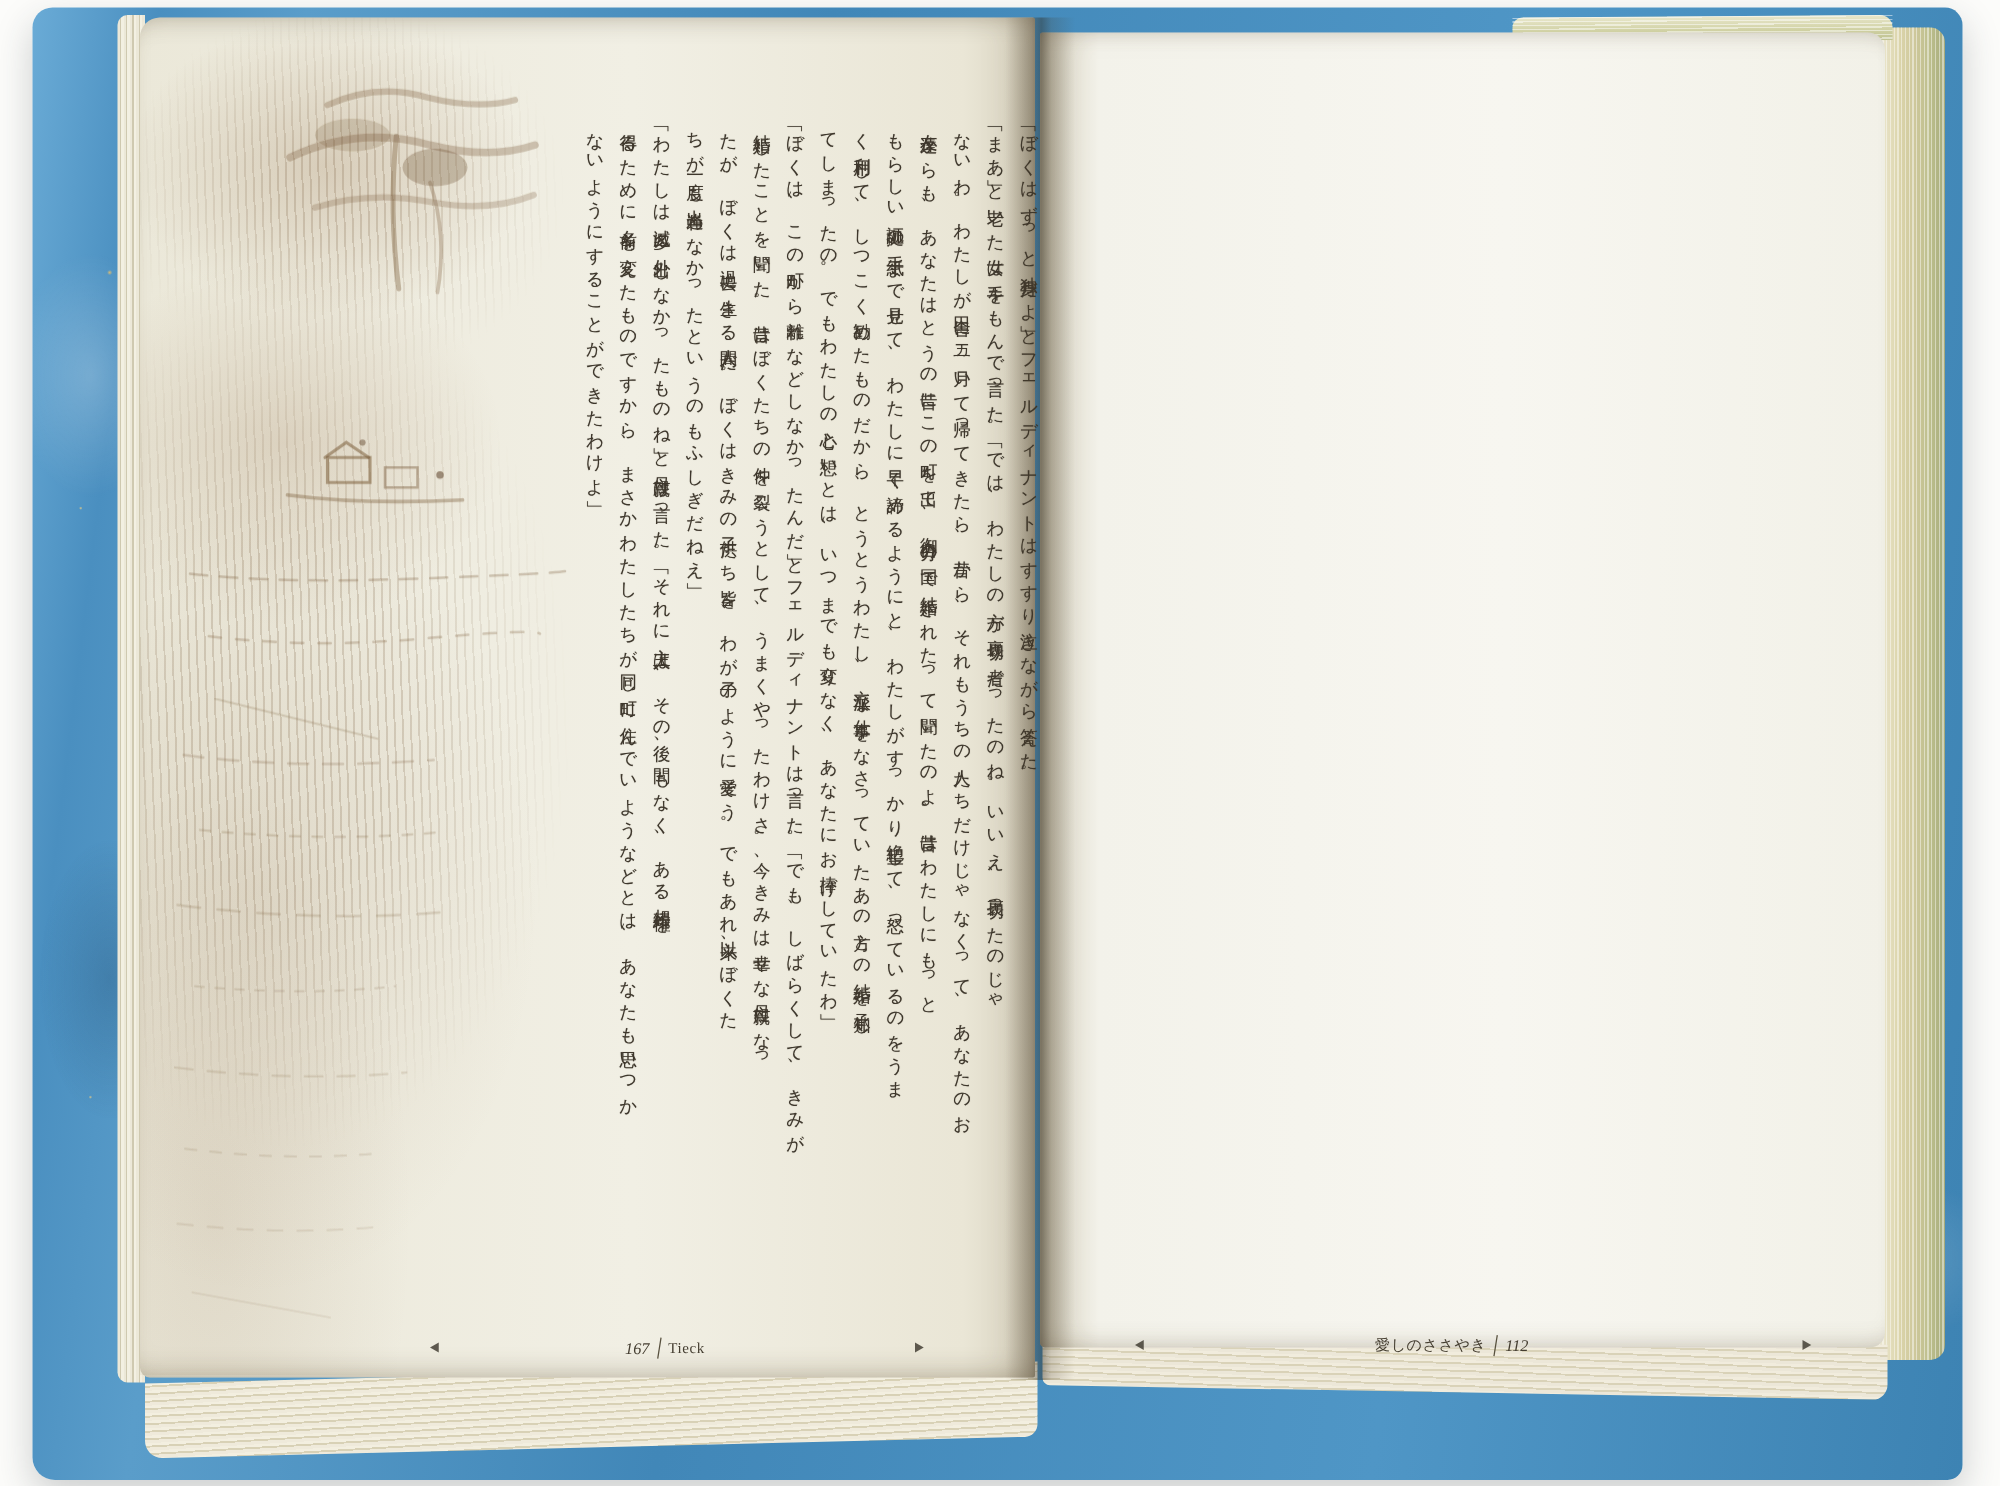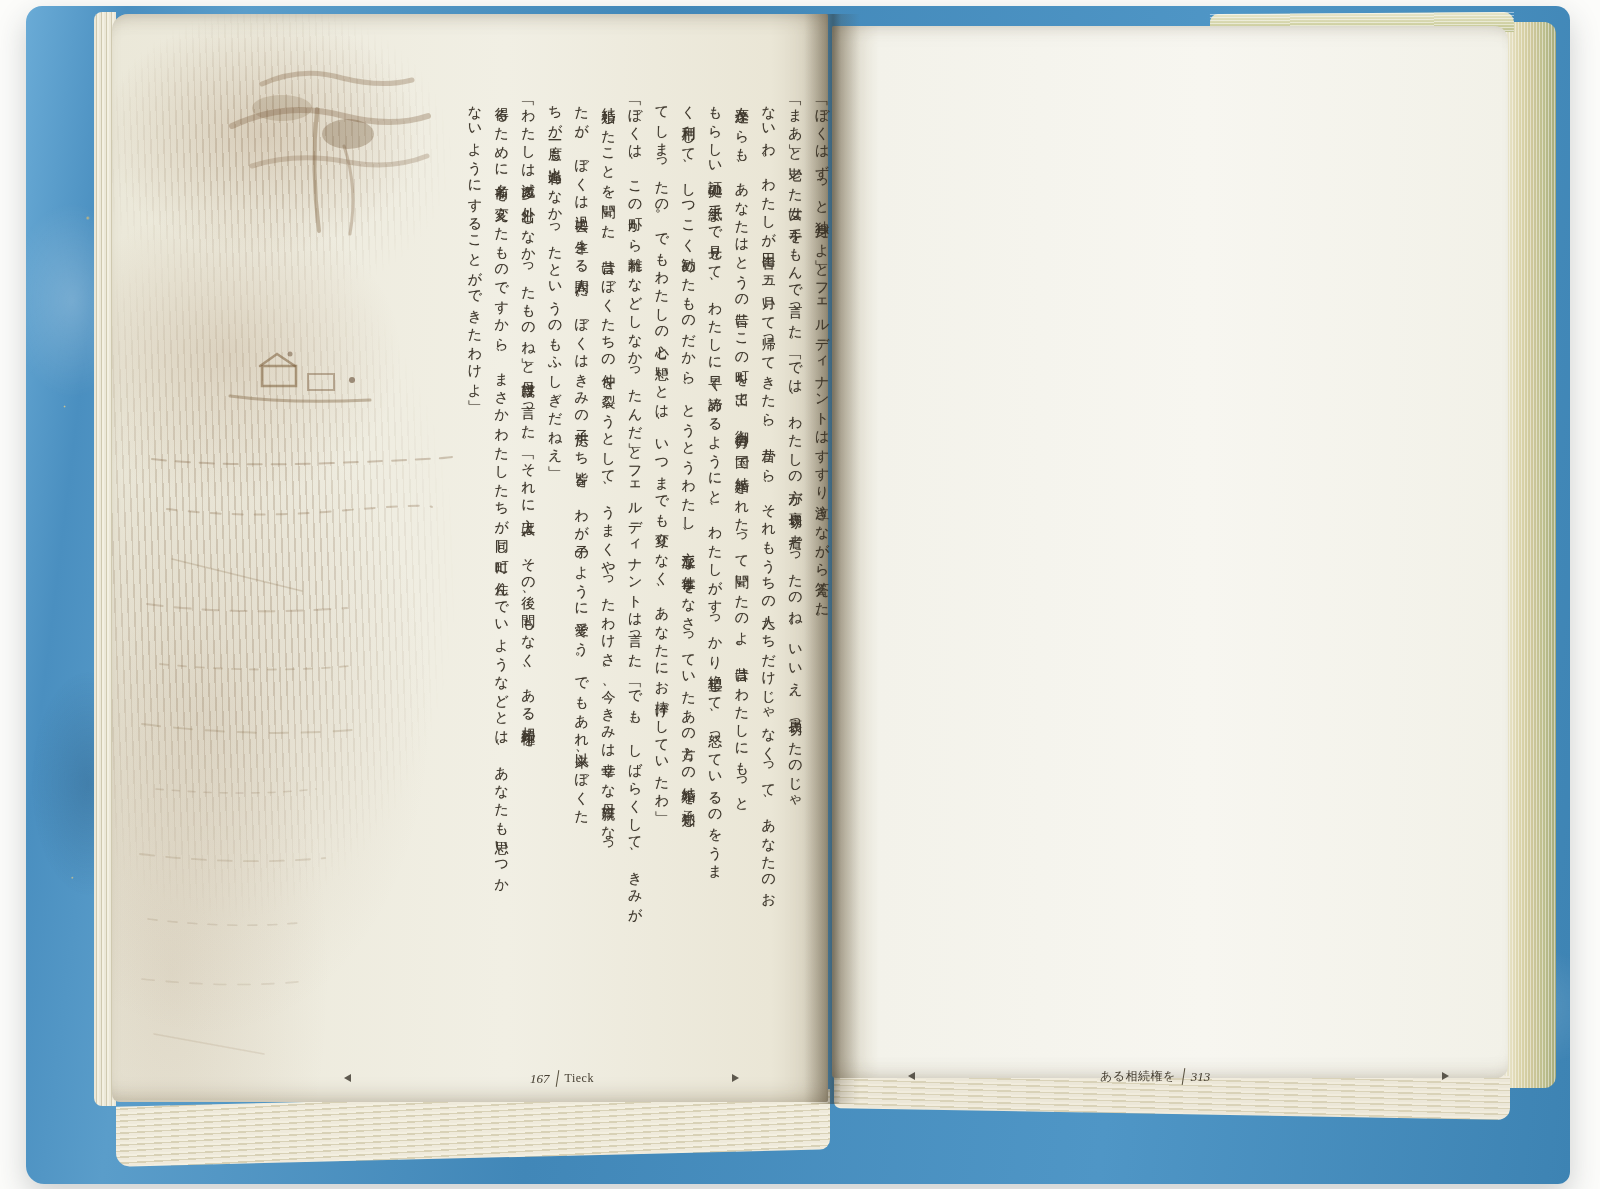--- a/index.html
+++ b/index.html
@@ -79,21 +79,21 @@
   
   .vtext { position:absolute; writing-mode:vertical-rl; text-orientation:upright;
     color:#3e372c; text-shadow:0 0 .7px rgba(62,55,44,.45); }
   .lp-text { left:348px; top:82px; width:428px; height:832px; font-size:14px; letter-spacing:2.5px; }
   .lp-text .tcol { line-height:26.7px; white-space:nowrap; }
   .lp-text div.tcol:first-of-type { opacity:.8; }
 
   
   .footer { position:absolute; display:flex; align-items:center; gap:7px; color:#443d30; }
   .rp-footer { left:1100px; top:1068px; }
-  .lp-footer { left:530px; top:1070px; }
+  .lp-footer { left:500px; top:1070px; }
   .footer .title { font-size:12px; letter-spacing:.5px; }
   .footer .pgnum { font-size:13px; font-style:italic; }
   .footer .rule { width:1px; height:17px; background:#564f3d; transform:rotate(9deg); }
   .mark { position:absolute; width:0; height:0; border-style:solid; opacity:.8; }
   .mark-left  { border-width:4px 7px 4px 0; border-color:transparent #3a342a transparent transparent; }
   .mark-right { border-width:4px 0 4px 7px; border-color:transparent transparent transparent #3a342a; }
 </style>
 </head>
 <body>
 
@@ -189,23 +189,23 @@
   </div>
 
   <div class="gutter"></div>
 
   <div class="footer lp-footer">
     <span class="pgnum">167</span>
     <span class="rule"></span>
     <span class="title" style="">Tieck</span>
   </div>
   <div class="footer rp-footer">
-    <span class="title">ある相続権を</span>
+    <span class="title">愛しのささやき</span>
     <span class="rule"></span>
-    <span class="pgnum">313</span>
+    <span class="pgnum">112</span>
   </div>
 
   <div class="mark mark-left" style="left:344px;  top:1074px;"></div>
   <div class="mark mark-right" style="left:732px;  top:1074px;"></div>
   <div class="mark mark-left" style="left:908px;  top:1072px;"></div>
   <div class="mark mark-right" style="left:1442px; top:1072px;"></div>
 
 </div>
 
 </body></html>

